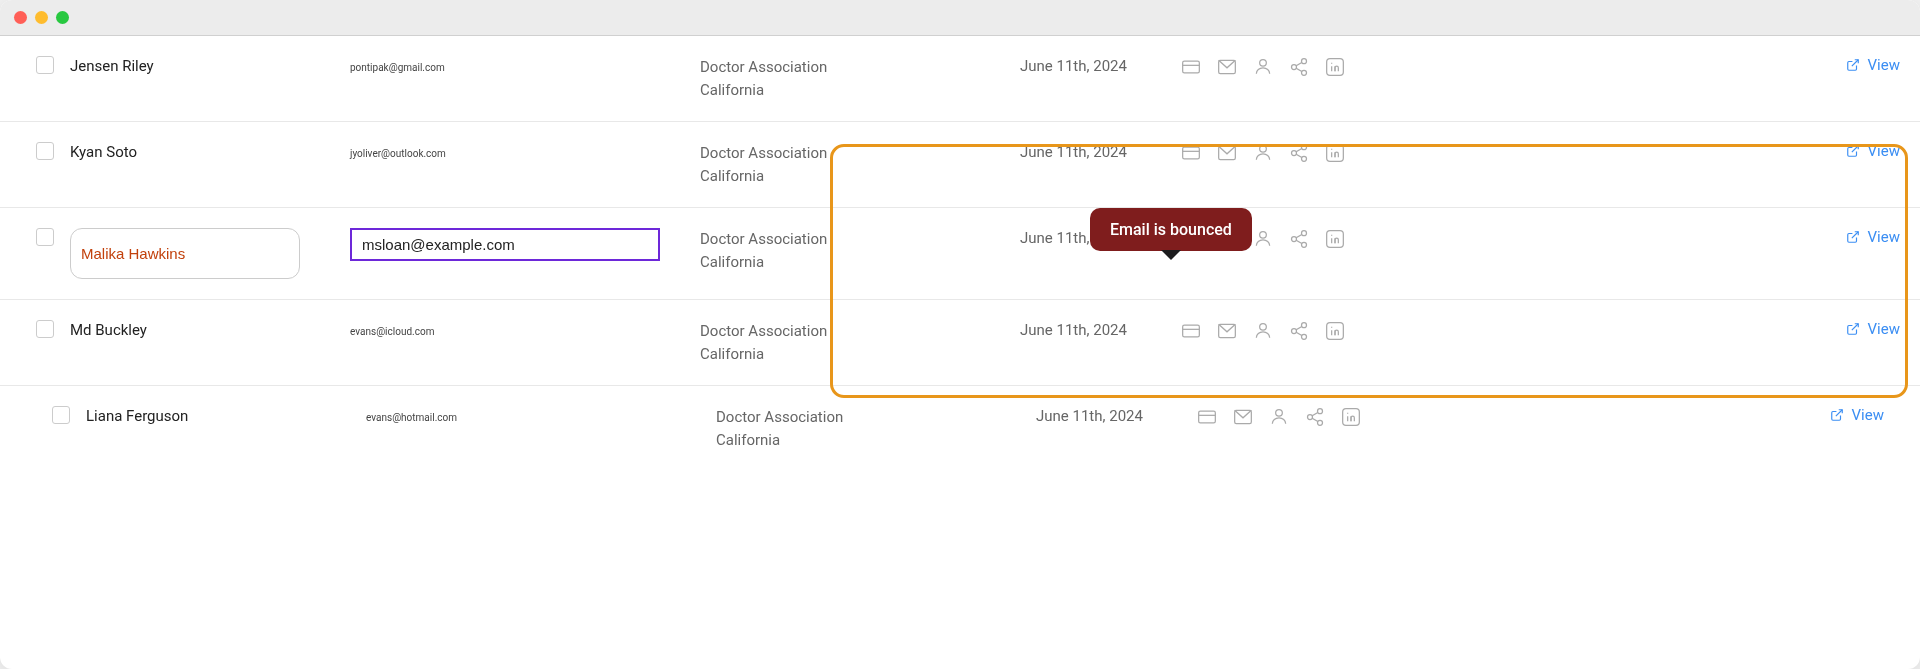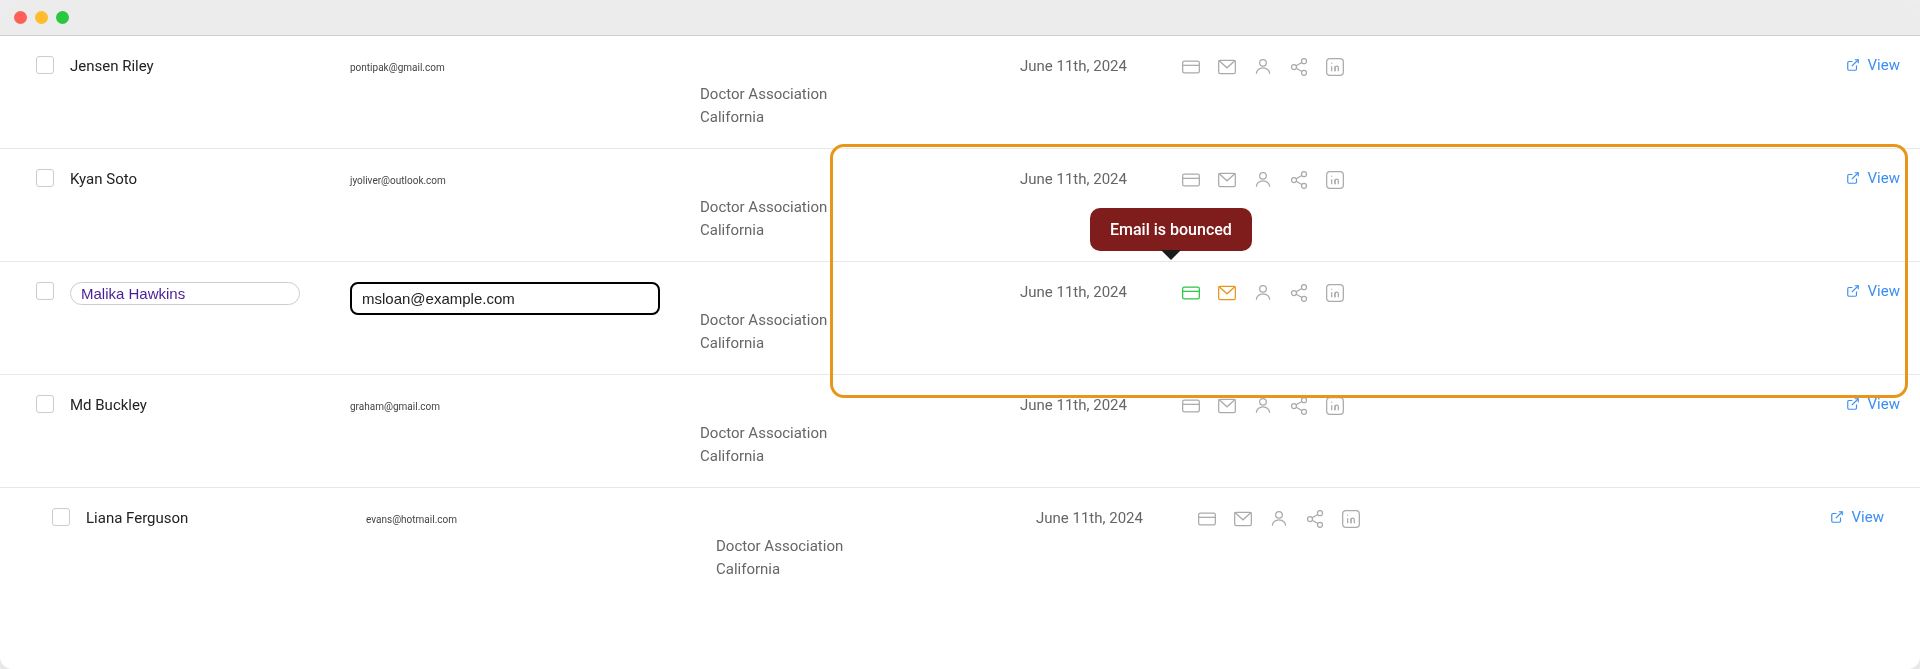--- a/index.html
+++ b/index.html
@@ -57,21 +57,20 @@
     }
 
     .col-email {
       width: 350px;
       flex-shrink: 0;
     }
 
     .col-org {
       width: 280px;
       flex-shrink: 0;
-      margin-top: 27px;
     }
 
     .col-date {
       width: 200px;
       flex-shrink: 0;
     }
 
     .col-actions {
       flex: 1;
       display: flex;
@@ -101,35 +100,35 @@
 
     .name-text {
       font-size: 15px;
       color: #222;
       font-weight: 400;
     }
 
     .name-input {
       border: 1.5px solid #ccc;
       border-radius: 12px;
-      padding: 2px 10px;
+      padding: 16px 10px;
       font-size: 15px;
-      color: #4c1d95;
+      color: #c2410c;
       width: 230px;
       outline: none;
     }
 
     .email-text {
       font-size: 10px;
       color: #444;
     }
 
     .email-input {
-      border: 2px solid #000000;
-      border-radius: 8px;
+      border: 2px solid #6d28d9;
+      border-radius: 0;
       padding: 6px 10px;
       font-size: 15px;
       color: #222;
       width: 310px;
       outline: none;
     }
 
     .org-text {
       font-size: 15px;
       color: #666;
@@ -415,21 +414,21 @@
     </div>
 
     <div class="row-normal" style="padding: 20px 20px;">
       <div class="col-checkbox">
         <input type="checkbox" class="checkbox" style="">
       </div>
       <div class="col-name">
         <span class="name-text">Md Buckley</span>
       </div>
       <div class="col-email">
-        <span class="email-text">graham@gmail.com</span>
+        <span class="email-text">evans@icloud.com</span>
       </div>
       <div class="col-org">
         <span class="org-text"><span>Doctor Association</span><br><span>California</span></span>
       </div>
       <div class="col-date">
         <span class="date-text">June 11th, 2024</span>
       </div>
       <div class="col-actions">
         <div class="actions-group">
           <div class="action-icon">

